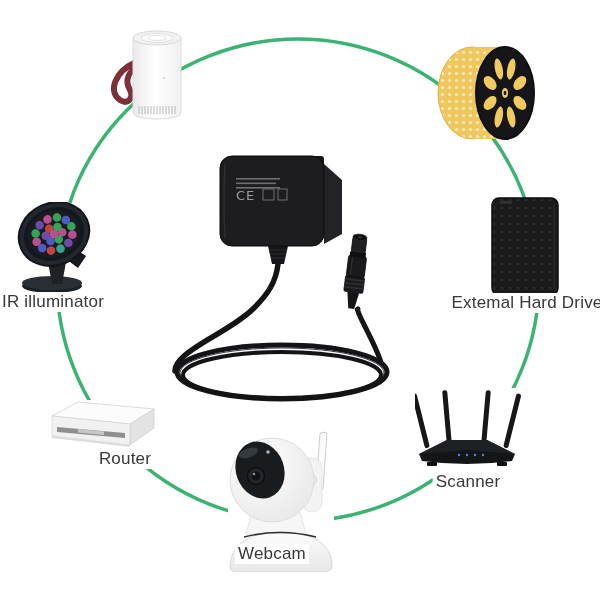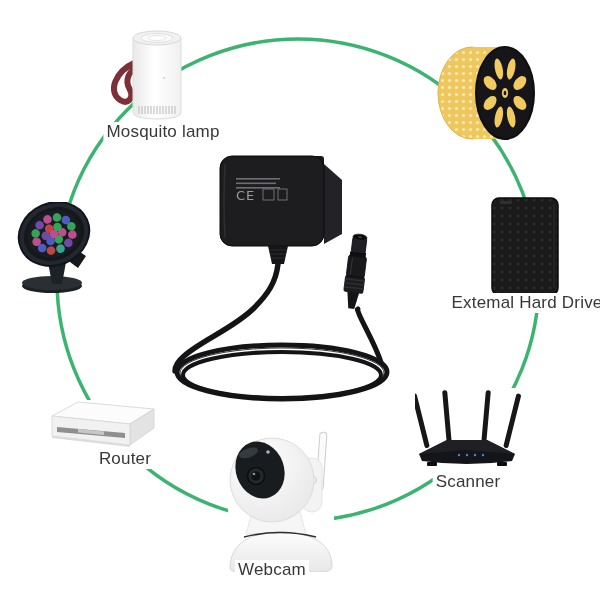--- a/index.html
+++ b/index.html
@@ -238,19 +238,19 @@
       <path d="M178,138 L198,138 M178,142 L198,142 M178,146 L198,146" stroke="#2f2f33" stroke-width="1.5"></path>
       <rect x="179" y="114" width="18" height="21" rx="2" fill="#19191c" stroke="#0b0b0c" stroke-width="0.8"></rect>
       <path d="M183,116 L183,133" stroke="#35353a" stroke-width="1"></path>
       <rect x="180" y="110" width="16" height="5" fill="#0f0f11"></rect>
       <rect x="181" y="95" width="14" height="16" rx="2" fill="#202024" stroke="#0c0c0e" stroke-width="0.8"></rect>
       <ellipse cx="188" cy="95" rx="7" ry="3" fill="#09090a" stroke="#2c2c30" stroke-width="0.8"></ellipse>
       <ellipse cx="188" cy="95" rx="2.2" ry="1" fill="#3c3c41"></ellipse>
     </g>
   </svg>
 
-  <div class="label" style="left:163px;top:132px">Mosquito lamp</div>
+  <div class="label" style="left:53px;top:302px">IR illuminator</div>
   <div class="label" style="left:527px;top:303px">Extemal Hard Drive</div>
   <div class="label" style="left:125px;top:459px">Router</div>
   <div class="label" style="left:468px;top:482px">Scanner</div>
-  <div class="label" style="left:272px;top:570px">Webcam</div>
+  <div class="label" style="left:272px;top:554px">Webcam</div>
 
 </div>
 
 </body></html>

